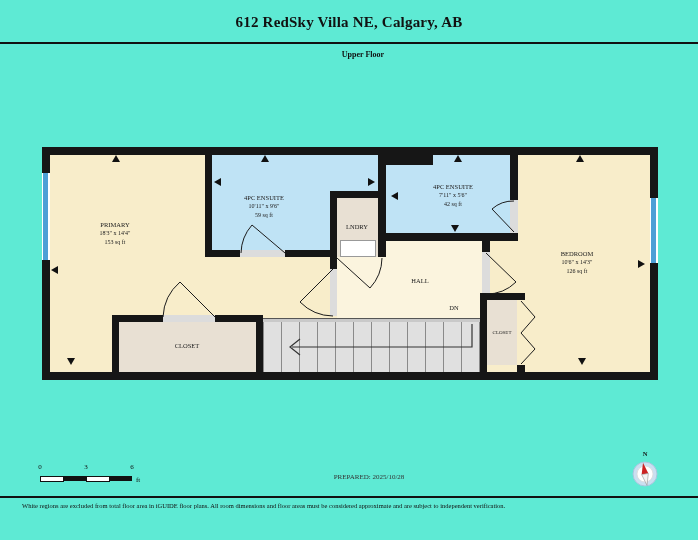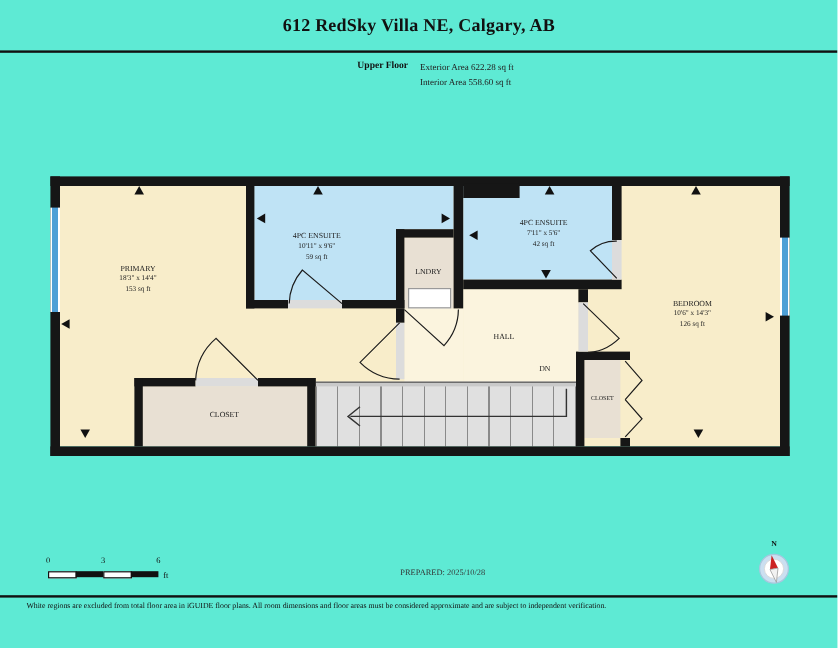--- a/index.html
+++ b/index.html
@@ -43,24 +43,20 @@
 </style>
 </head>
 <body>
 
 <div id="page">
 
   <div class="abs" id="title">612 RedSky Villa NE, Calgary, AB</div>
   <div class="abs" id="title-rule"></div>
   <div class="abs" id="subhead">
     <div id="floor-label">Upper Floor</div>
-    <div>
-      <div class="area-line">Exterior Area 622.28 sq ft</div>
-      <div class="area-line">Interior Area 558.60 sq ft</div>
-    </div>
   </div>
 
   <div class="abs" id="plan">
 
     <div class="room" style="left:10px;top:10px;width:600px;height:217px;background:#F8EDCA;"></div>
     <div class="room" style="left:346px;top:96px;width:96px;height:81px;background:#FBF4DE;"></div>
     <div class="room" style="left:297px;top:112px;width:49px;height:65px;background:#FBF4DE;"></div>
     <div class="room" style="left:172px;top:10px;width:166px;height:36px;background:#BFE3F5;"></div>
     <div class="room" style="left:172px;top:10px;width:118px;height:95px;background:#BFE3F5;"></div>
     <div class="room" style="left:346px;top:10px;width:124px;height:78px;background:#BFE3F5;"></div>

